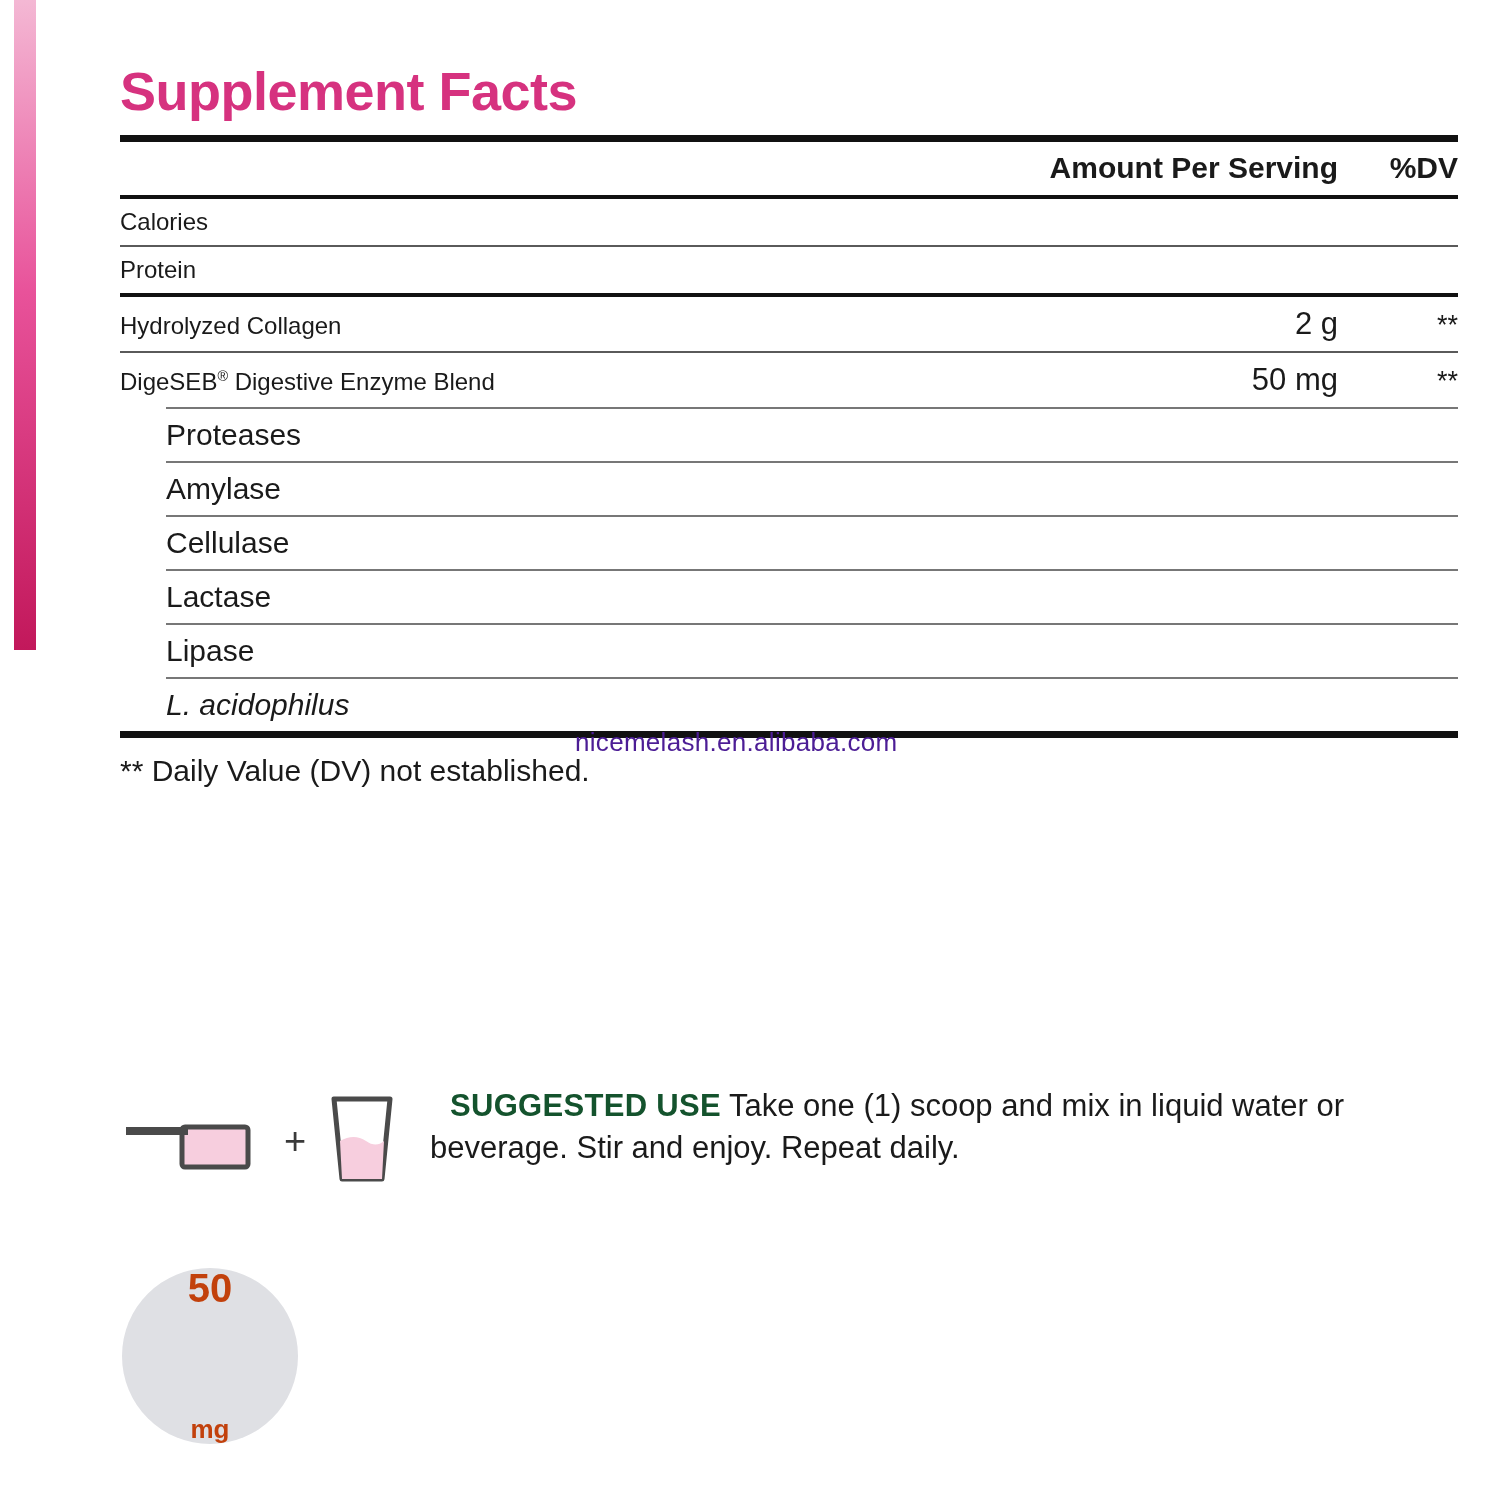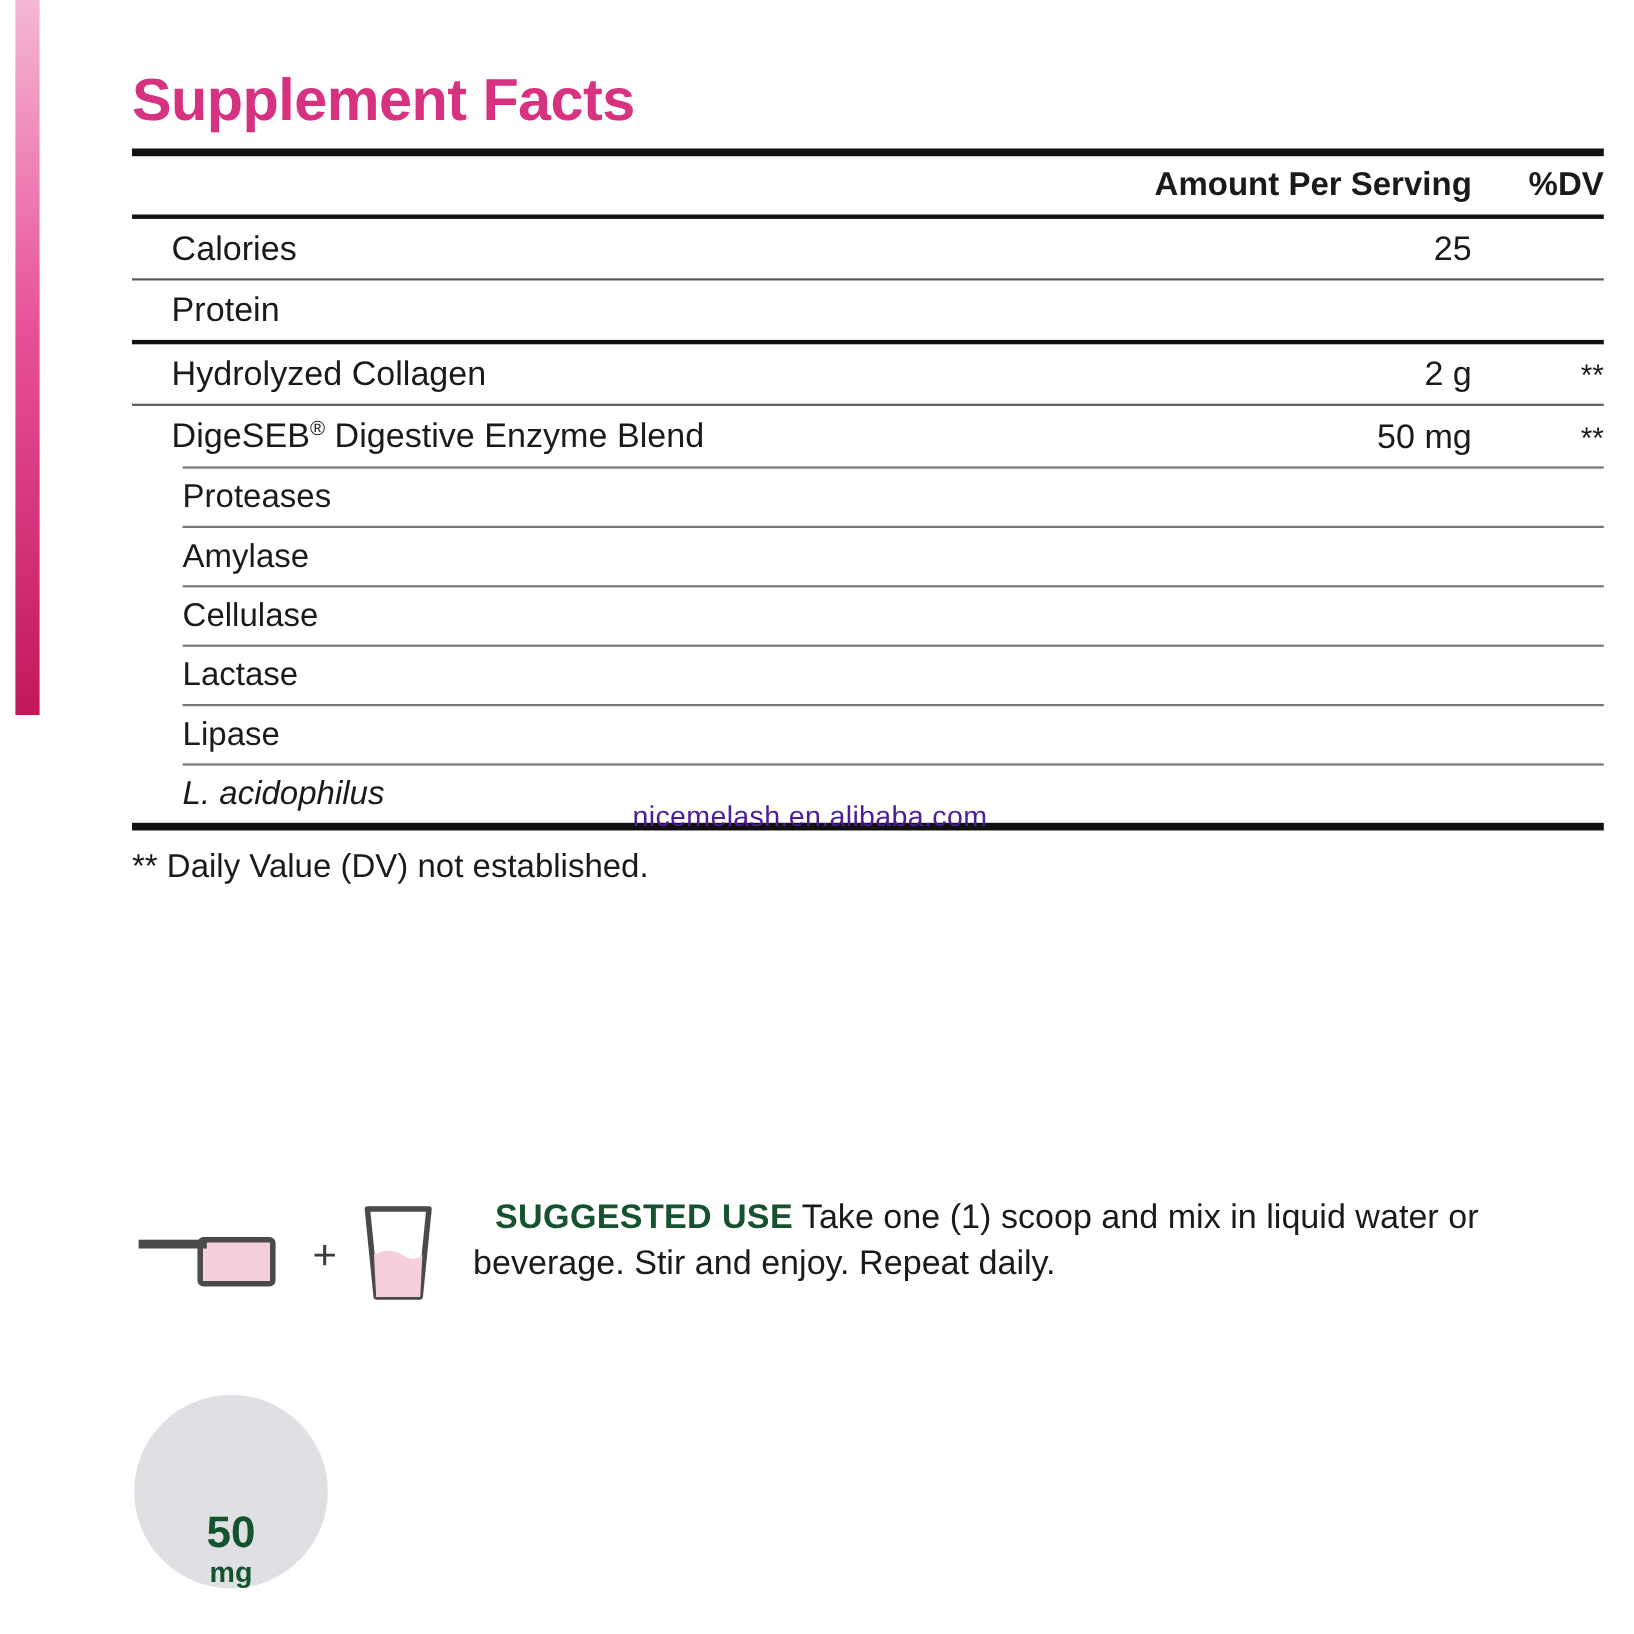--- a/index.html
+++ b/index.html
@@ -74,22 +74,21 @@
     width: 1292px;
     margin-left: 46px;
   }
   .row {
     display: flex;
     align-items: baseline;
     padding: 9px 0 9px 0;
   }
   .row .label {
     flex: 1 1 auto;
-    font-size: 31px;
-    margin-left: 36px;
+    font-size: 24px;
   }
   .row .amount {
     width: 300px;
     text-align: right;
     font-size: 31px;
     padding-right: 10px;
   }
   .row .dv {
     width: 110px;
     text-align: right;
@@ -170,22 +169,22 @@
     position: absolute;
     left: 122px;
     top: 1268px;
     width: 176px;
     height: 176px;
     border-radius: 50%;
     background: #dfe0e4;
     display: flex;
     flex-direction: column;
     align-items: center;
-    justify-content: flex-end;
-    color: #14532d;
+    justify-content: space-between;
+    color: #c2410c;
   }
   .badge .big {
     font-size: 40px;
     font-weight: bold;
     line-height: 1;
   }
   .badge .small {
     font-size: 26px;
     font-weight: bold;
     line-height: 1.1;
@@ -221,21 +220,20 @@
       <div class="header-row">
         <div class="spacer"></div>
         <div class="amt-head">Amount Per Serving</div>
         <div class="dv-head">%DV</div>
       </div>
 
       <div class="rule-medium"></div>
 
       <div class="row">
         <div class="label">Calories</div>
-        <div class="amount">25</div>
         <div class="dv"></div>
       </div>
 
       <div class="rule-thin"></div>
 
       <div class="row">
         <div class="label">Protein</div>
         <div class="dv"></div>
       </div>
 

